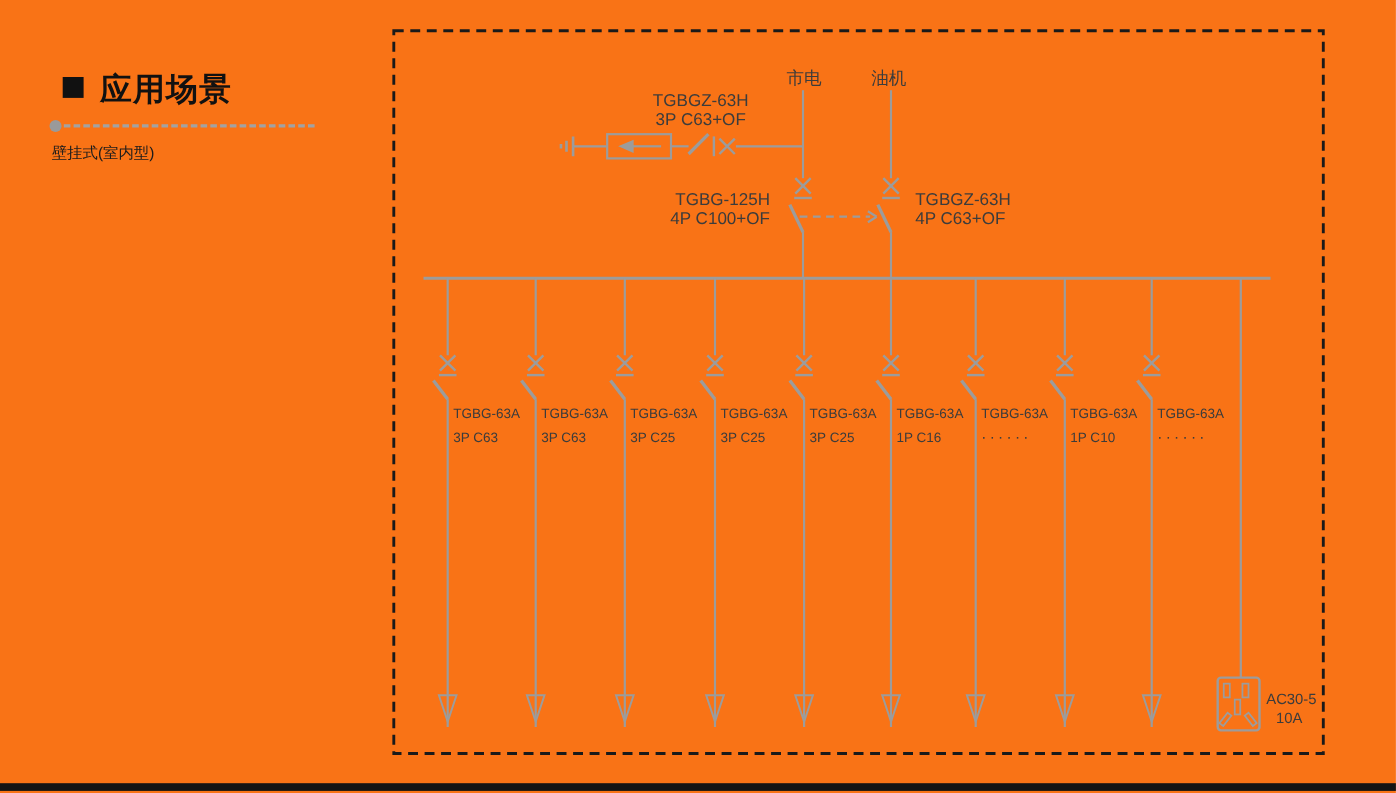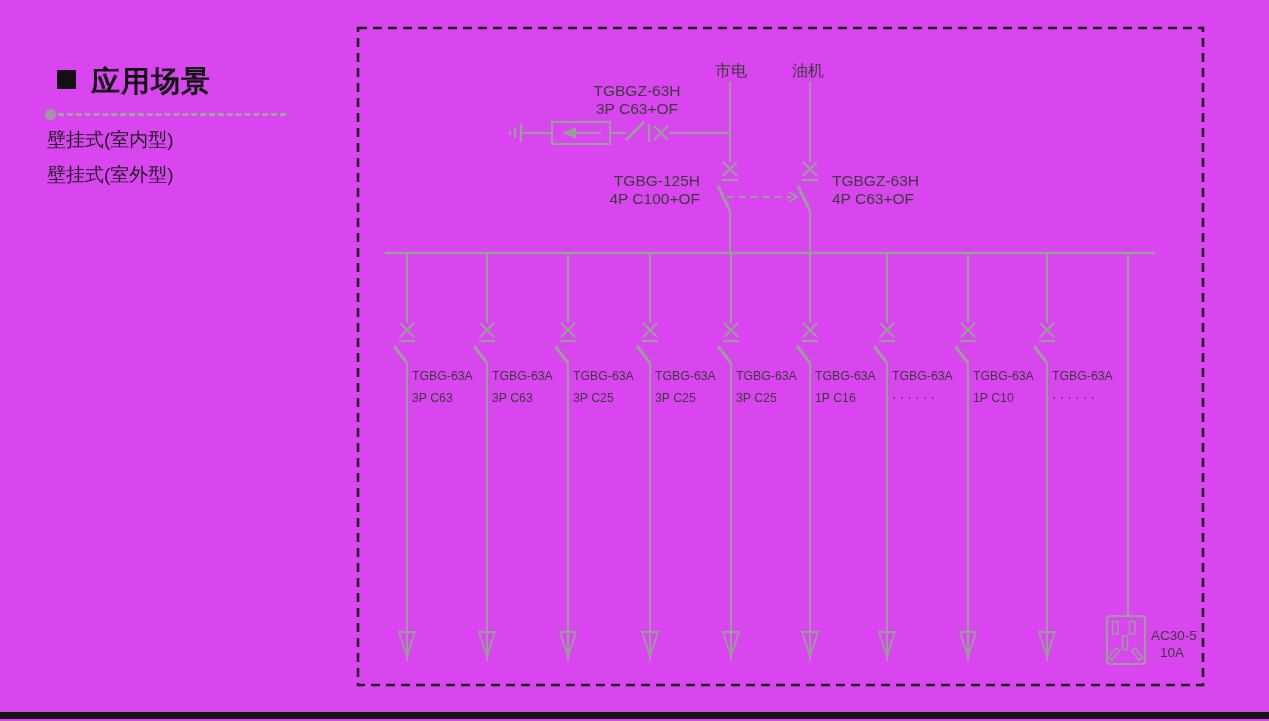--- a/index.html
+++ b/index.html
@@ -1,50 +1,49 @@
 <!DOCTYPE html>
 <html><head>
 <meta charset="utf-8">
 <style>
   * { margin:0; padding:0; box-sizing:border-box; }
   html,body { background:#ffffff; }
   .page {
-    position:relative; width:1269px; height:721px; background:#d946ef;
+    position:relative; width:1269px; height:721px; background:#f97316;
     font-family:"Liberation Sans","DejaVu Sans",sans-serif; overflow:hidden;
   }
   .left-panel { position:absolute; left:0; top:0; width:350px; height:721px; }
   .heading-row { position:absolute; left:57px; top:62px; display:flex; align-items:flex-start; }
   .heading-square { width:19px; height:19px; background:#111; margin-top:8px; flex:0 0 auto; }
   .heading-text { margin-left:15px; font-size:29px; font-weight:bold; color:#111; letter-spacing:1px; }
   .divider { position:absolute; left:45px; top:109px; width:242px; height:12px; }
   .divider-dot { position:absolute; left:0; top:0; width:11px; height:11px; border-radius:50%; background:#9a9a9a; }
   .divider-dash { position:absolute; left:13px; top:4px; width:228px; border-top:3px dashed #a2a2a2; }
   .spec-list { position:absolute; left:47px; top:122px; }
-  .spec-item { font-size:19px; color:#1c1c1c; line-height:35px; white-space:nowrap; }
+  .spec-item { font-size:14px; color:#1c1c1c; line-height:35px; white-space:nowrap; }
   .diagram-svg { position:absolute; left:0; top:0; }
   .bottom-bar { position:absolute; left:0; top:712px; width:1269px; height:7px; background:#141414; }
   svg text { font-family:"Liberation Sans","DejaVu Sans",sans-serif; }
 </style>
 </head>
 <body>
 
 <div class="page">
 
   <div class="left-panel">
     <div class="heading-row">
       <div class="heading-square"></div>
       <div class="heading-text">应用场景</div>
     </div>
     <div class="divider">
       <div class="divider-dot"></div>
       <div class="divider-dash"></div>
     </div>
     <div class="spec-list">
       <div class="spec-item">壁挂式(室内型)</div>
-      <div class="spec-item">壁挂式(室外型)</div>
     </div>
   </div>
 
   <svg class="diagram-svg" width="1269" height="721" viewBox="0 0 1269 721">
     <defs>
       <g id="brk">
         <path d="M-7,-7 L7,7 M-7,7 L7,-7" stroke-width="2.2"></path>
         <path d="M-8,11 L8,11" stroke-width="2.2"></path>
       </g>
     </defs>

